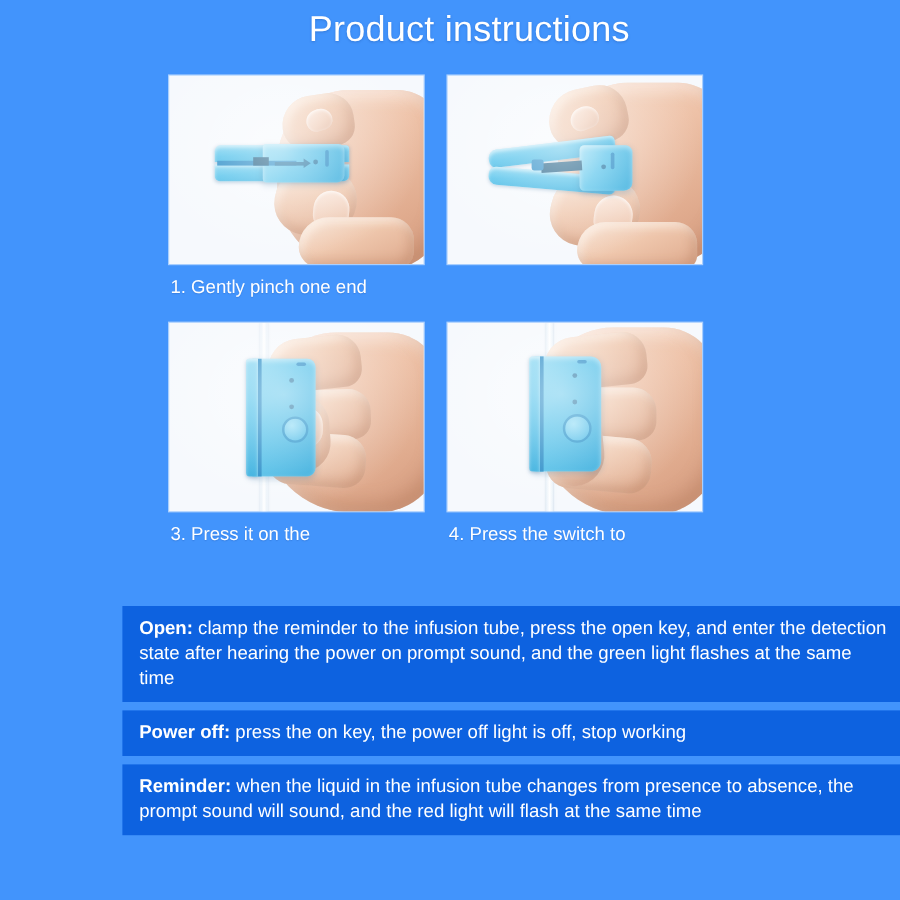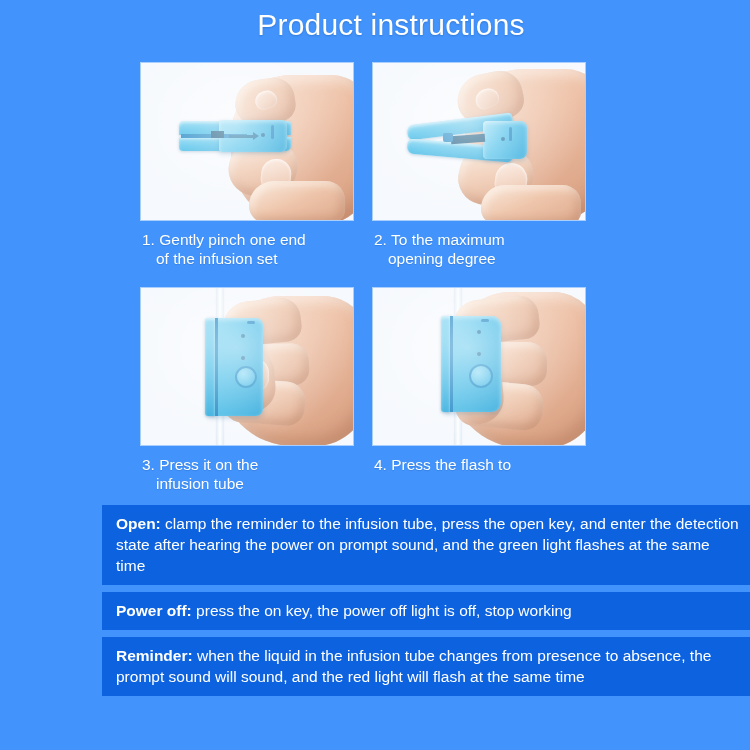--- a/index.html
+++ b/index.html
@@ -204,21 +204,20 @@
         <div class="clip-dark" style="left:40px; top:71px; width:66px; height:4px;"></div>
         <div class="clip-slot" style="left:70px; top:68px; width:13px; height:7px;"></div>
         <div class="arrow" style="left:88px; top:72px; width:26px;"></div>
         <div class="led" style="left:120px; top:70px; width:4px; height:4px;"></div>
         <div class="clip-dark" style="left:130px; top:62px; width:3px; height:14px; border-radius:2px;"></div>
       </div>
     </div>
     <div class="step-caption">
       <span>1.</span>
       <span>Gently pinch one end</span>
-      <span class="cap-indent">of the infusion set</span>
     </div>
   </div>
 
   <div class="step-cell">
     <div class="photo">
       <div class="scene">
         <div class="hand" style="right:-22px; top:6px; width:142px; height:152px; border-radius:58px 42px 52px 72px;"></div>
         <div class="finger" style="right:62px; top:10px; width:66px; height:48px; border-radius:30px 26px 20px 24px; transform:rotate(-12deg);"></div>
         <div class="nail" style="right:86px; top:26px; width:24px; height:19px; border-radius:12px 12px 9px 9px; transform:rotate(-22deg);"></div>
         <div class="finger" style="right:52px; top:82px; width:74px; height:62px; border-radius:32px 28px 30px 26px; transform:rotate(12deg);"></div>
@@ -227,25 +226,20 @@
 
         <div class="clip-arm" style="left:34px; top:56px; width:106px; height:15px; border-radius:7px 4px 2px 6px; transform:rotate(-7deg);"></div>
         <div class="clip-arm" style="left:34px; top:80px; width:106px; height:15px; border-radius:6px 2px 5px 7px; transform:rotate(5deg);"></div>
         <div class="clip-body" style="left:110px; top:58px; width:44px; height:38px; border-radius:4px 6px 7px 4px;"></div>
         <div class="clip-slot" style="left:78px; top:72px; width:34px; height:8px; transform:rotate(-4deg);"></div>
         <div class="clip-dark" style="left:70px; top:70px; width:10px; height:9px; border-radius:2px;"></div>
         <div class="led" style="left:128px; top:74px; width:4px; height:4px;"></div>
         <div class="clip-dark" style="left:136px; top:64px; width:3px; height:14px; border-radius:2px;"></div>
       </div>
     </div>
-    <div class="step-caption">
-      <span>2.</span>
-      <span>To the maximum</span>
-      <span class="cap-indent">opening degree</span>
-    </div>
   </div>
 
   <div class="step-cell">
     <div class="photo">
       <div class="scene">
 
         <div class="tube" style="left:76px; top:0px; height:160px;"></div>
 
         <div class="hand" style="right:-16px; top:8px; width:150px; height:150px; border-radius:62px 46px 54px 74px;"></div>
         <div class="finger" style="right:52px; top:12px; width:78px; height:44px; border-radius:30px 24px 18px 22px; transform:rotate(-6deg);"></div>
@@ -260,21 +254,20 @@
         <div class="clip-dark" style="left:74px; top:30px; width:3px; height:98px;"></div>
         <div class="led" style="left:100px; top:46px; width:4px; height:4px;"></div>
         <div class="led" style="left:100px; top:68px; width:4px; height:4px;"></div>
         <div class="btn-ring" style="left:94px; top:78px; width:18px; height:18px;"></div>
         <div class="clip-dark" style="left:106px; top:33px; width:8px; height:3px; border-radius:2px;"></div>
       </div>
     </div>
     <div class="step-caption">
       <span>3.</span>
       <span>Press it on the</span>
-      <span class="cap-indent">infusion tube</span>
     </div>
   </div>
 
   <div class="step-cell">
     <div class="photo">
       <div class="scene">
         <div class="tube" style="left:82px; top:0px; height:160px;"></div>
         <div class="hand" style="right:-14px; top:4px; width:150px; height:156px; border-radius:62px 46px 54px 74px;"></div>
         <div class="finger" style="right:46px; top:10px; width:86px; height:44px; border-radius:30px 24px 18px 22px; transform:rotate(-6deg);"></div>
         <div class="finger" style="right:38px; top:54px; width:92px; height:44px; border-radius:28px 22px 18px 22px;"></div>
@@ -287,21 +280,21 @@
         <div class="clip-arm" style="left:68px; top:28px; width:9px; height:96px; border-radius:3px 0 0 3px;"></div>
         <div class="clip-dark" style="left:77px; top:28px; width:3px; height:96px;"></div>
         <div class="led" style="left:104px; top:42px; width:4px; height:4px;"></div>
         <div class="led" style="left:104px; top:64px; width:4px; height:4px;"></div>
         <div class="btn-ring" style="left:96px; top:76px; width:20px; height:20px;"></div>
         <div class="clip-dark" style="left:108px; top:31px; width:8px; height:3px; border-radius:2px;"></div>
       </div>
     </div>
     <div class="step-caption">
       <span>4.</span>
-      <span>Press the flash to</span>
+      <span>Press the switch to</span>
     </div>
   </div>
 
 </div>
 
 <div class="info-boxes">
 
   <div class="info-box">
     <div class="info-text">
       <span class="label">Open:</span>

